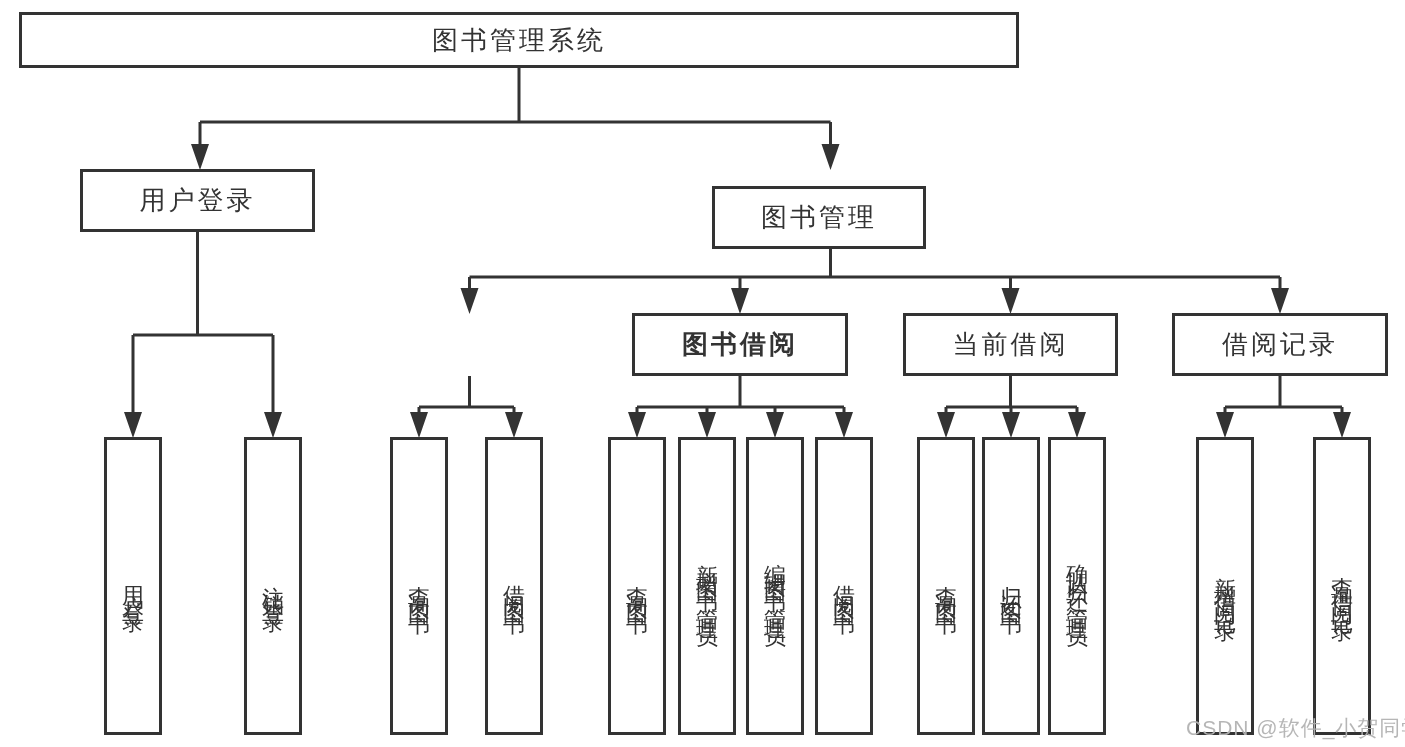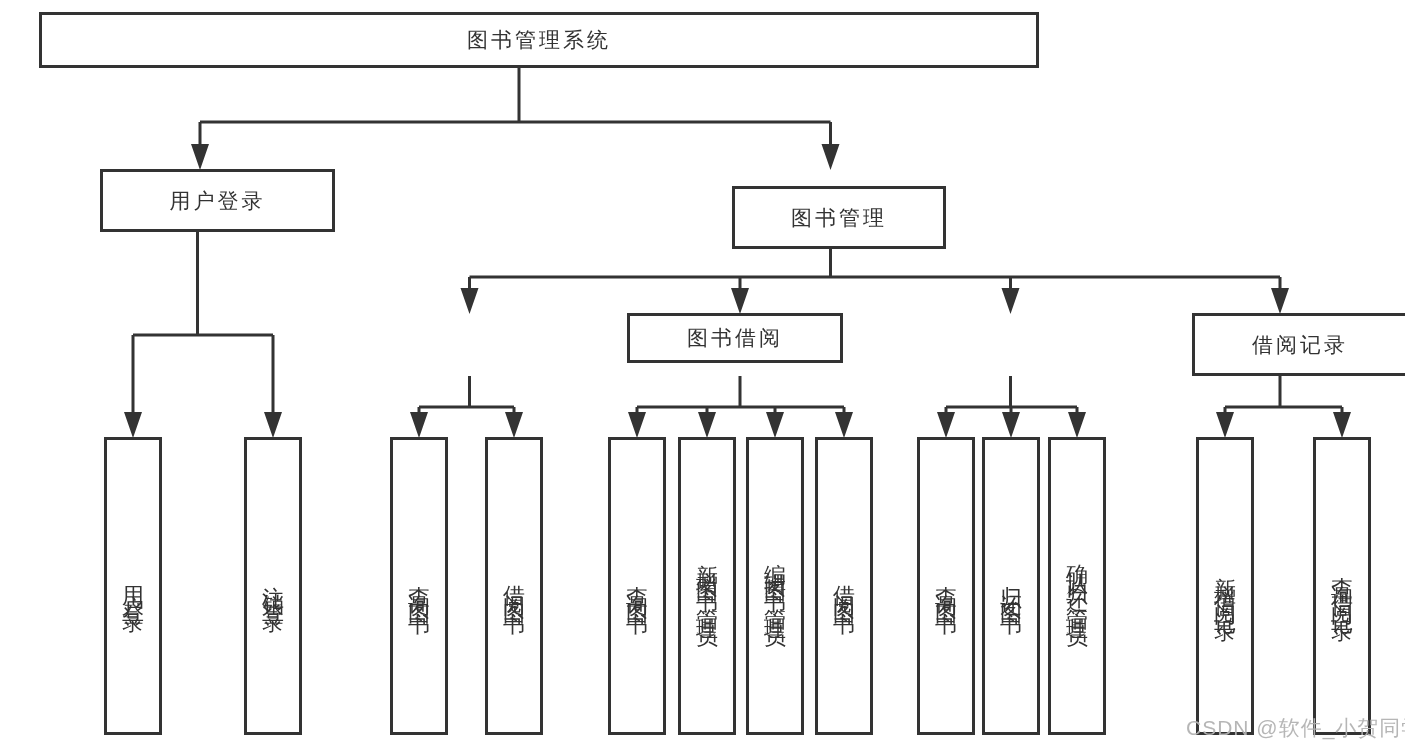--- a/index.html
+++ b/index.html
@@ -27,44 +27,43 @@
     box-sizing: border-box;
     background: #ffffff;
     border: 3px solid #333333;
     color: #333333;
     display: flex;
     align-items: center;
     justify-content: center;
     text-align: center;
   }
   .hbox {
-    font-size: 21px;
+    font-size: 26px;
     letter-spacing: 3px;
-    margin-left: 20px;
   }
   .vbox {
     width: 58px;
     top: 437px;
     height: 298px;
   }
   .vbox .vtext {
     writing-mode: vertical-rl;
     font-size: 22px;
     letter-spacing: 9px;
     line-height: 1;
     white-space: nowrap;
   }
   
   #root-box        { left: 19px;   top: 12px;  width: 1000px; height: 56px; }
   
   #user-login-box  { left: 80px;   top: 169px; width: 235px;  height: 63px; }
   #book-mgmt-box   { left: 712px;  top: 186px; width: 214px;  height: 63px; }
   
   #new-book-box    { left: 362px;  top: 313px; width: 215px;  height: 63px; }
-  #book-borrow-box { left: 607px;  top: 313px; width: 216px;  height: 50px; }
+  #book-borrow-box { left: 632px;  top: 313px; width: 216px;  height: 63px; font-weight: bold; }
   #cur-borrow-box  { left: 903px;  top: 313px; width: 215px;  height: 63px; }
   #borrow-rec-box  { left: 1172px; top: 313px; width: 216px;  height: 63px; }
   
   #leaf-1a { left: 104px;  }
   #leaf-1b { left: 244px;  }
   #leaf-2a { left: 390px;  }
   #leaf-2b { left: 485px;  }
   #leaf-3a { left: 608px;  }
   #leaf-3b { left: 678px;  }
   #leaf-3c { left: 746px;  }
@@ -128,20 +127,23 @@
   <div class="box hbox" id="user-login-box">
     <span>用户登录</span>
   </div>
   <div class="box hbox" id="book-mgmt-box">
     <span>图书管理</span>
   </div>
 
   <div class="box hbox" id="book-borrow-box">
     <span>图书借阅</span>
   </div>
+  <div class="box hbox" id="cur-borrow-box">
+    <span>当前借阅</span>
+  </div>
   <div class="box hbox" id="borrow-rec-box">
     <span>借阅记录</span>
   </div>
 
   <div class="box vbox" id="leaf-1a">
     <span class="vtext">用户登录</span>
   </div>
   <div class="box vbox" id="leaf-1b">
     <span class="vtext">注销登录</span>
   </div>

